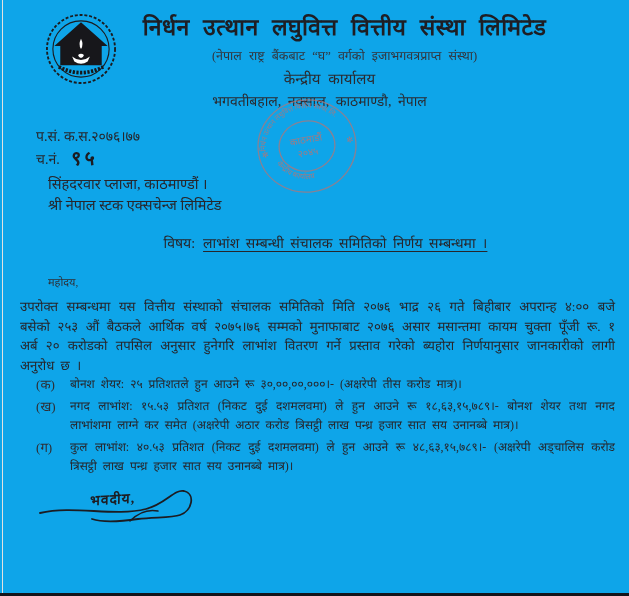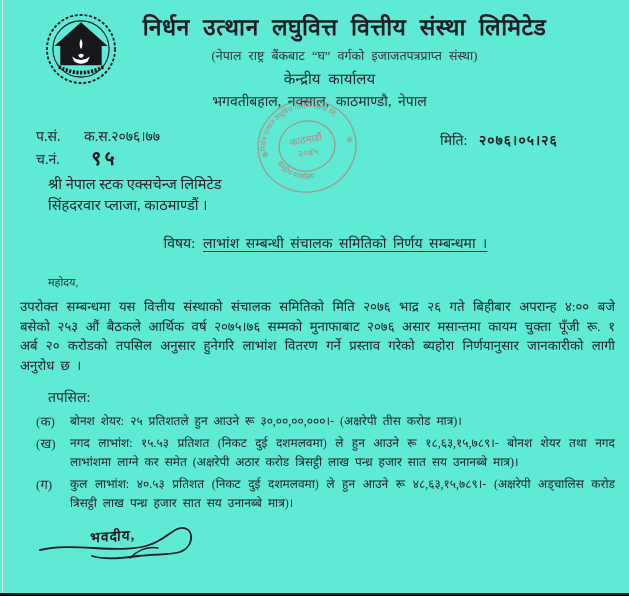--- a/index.html
+++ b/index.html
@@ -1,19 +1,19 @@
 <!DOCTYPE html>
 <html><head>
 <meta charset="utf-8">
 <style>
   html,body{margin:0;padding:0;background:#ffffff;}
   .page{
     position:relative;
     width:629px;height:596px;
-    background:#5eead4;
+    background:#0ea5e9;
     overflow:hidden;
     font-family:"Liberation Serif","DejaVu Serif",serif;
     color:#2e2e34;
   }
   .scan-edge-left{position:absolute;left:2px;top:0;width:1px;height:100%;background:#e2e2e0;}
   .scan-edge-bottom{position:absolute;left:0;bottom:0;width:100%;height:3px;background:#14141a;}
 
   
   .letterhead{position:absolute;top:10px;left:0;width:100%;text-align:center;}
   .logo{position:absolute;left:44px;top:2px;width:74px;height:74px;}
@@ -27,21 +27,21 @@
 
   
   .stamp{
     position:absolute;left:255px;top:96px;width:104px;height:100px;
     opacity:0.78;transform:rotate(-10deg);pointer-events:none;
   }
 
   
   .ref-block{position:absolute;left:36px;top:126px;font-size:14px;line-height:21px;color:#26262c;}
   .ref-row span{display:inline-block;}
-  .ref-label{margin-right:20px;text-align:right;}
+  .ref-label{margin-right:0;text-align:right;}
   .dispatch-value{
     font-size:20px;font-weight:bold;letter-spacing:3px;
     transform:skewX(-6deg);color:#1c1c22;position:relative;top:1px;left:8px;
   }
   .date-block{position:absolute;left:440px;top:130px;font-size:14px;color:#26262c;}
   .date-label{margin-right:8px;}
   .date-value{letter-spacing:1px;font-weight:bold;color:#222228;}
 
   
   .letter{position:absolute;left:0;top:174px;width:629px;}
@@ -80,21 +80,21 @@
     <svg class="logo" viewBox="0 0 100 100">
       <circle cx="50" cy="50" r="46" fill="none" stroke="#1b1b1f" stroke-width="2.5" stroke-dasharray="4 2.5"></circle>
       <circle cx="50" cy="50" r="38" fill="none" stroke="#1b1b1f" stroke-width="1.5"></circle>
       <path d="M50 14 L86 46 L78 46 L78 72 L22 72 L22 46 L14 46 Z" fill="#17171b"></path>
       <path d="M38 60 q12 10 24 0 l-3 7 q-9 6 -18 0 Z" fill="#ffffff"></path>
       <path d="M46 58 q4 -3 8 0 q-1 4 -4 4 q-3 0 -4 -4 Z" fill="#ffffff"></path>
       <path d="M50 36 q-4 8 0 14 q4 -6 0 -14 Z" fill="#ffffff"></path>
       <path d="M20 74 q30 16 60 0" fill="none" stroke="#17171b" stroke-width="5" stroke-dasharray="3 2"></path>
     </svg>
     <div class="org-name">निर्धन उत्थान लघुवित्त वित्तीय संस्था लिमिटेड</div>
-    <div class="license-line">(नेपाल राष्ट्र बैंकबाट “घ” वर्गको इजाजतपत्रप्राप्त संस्था)</div>
+    <div class="license-line">(नेपाल राष्ट्र बैंकबाट “घ” वर्गको इजाभगवत्रप्राप्त संस्था)</div>
     <div class="office-line">केन्द्रीय कार्यालय</div>
     <div class="address-line">भगवतीबहाल, नक्साल, काठमाण्डौ, नेपाल</div>
   </div>
 
   <svg class="stamp" viewBox="0 0 104 100">
     <g fill="none" stroke="#c5706a" stroke-width="1.3" opacity="0.85">
       <ellipse cx="52" cy="50" rx="49" ry="46"></ellipse>
       <ellipse cx="52" cy="50" rx="28" ry="25"></ellipse>
     </g>
     <defs>
@@ -116,40 +116,35 @@
   <div class="ref-block">
     <div class="ref-row">
       <span class="ref-label">प.सं.</span>
       <span class="ref-value">क.स.२०७६।७७</span>
     </div>
     <div class="ref-row">
       <span class="ref-label">च.नं.</span>
       <span class="dispatch-value">९५</span>
     </div>
   </div>
-  <div class="date-block">
-    <span class="date-label">मिति:</span>
-    <span class="date-value">२०७६।०५।२६</span>
-  </div>
 
   <div class="letter">
     <div class="recipient">
+      <div>सिंहदरवार प्लाजा, काठमाण्डौं ।</div>
       <div>श्री नेपाल स्टक एक्सचेन्ज लिमिटेड</div>
-      <div>सिंहदरवार प्लाजा, काठमाण्डौं ।</div>
     </div>
 
     <div class="subject-line">
       <span class="subject-label">विषय:</span><span class="subject-text">लाभांश सम्बन्धी संचालक समितिको निर्णय सम्बन्धमा ।</span>
     </div>
 
     <div class="salutation">महोदय,</div>
 
     <p class="para">उपरोक्त सम्बन्धमा यस वित्तीय संस्थाको संचालक समितिको मिति २०७६ भाद्र २६ गते बिहीबार अपरान्ह ४:०० बजे बसेको २५३ औं बैठकले आर्थिक वर्ष २०७५।७६ सम्मको मुनाफाबाट २०७६ असार मसान्तमा कायम चुक्ता पूँजी रू. १ अर्ब २० करोडको तपसिल अनुसार हुनेगरि लाभांश वितरण गर्ने प्रस्ताव गरेको ब्यहोरा निर्णयानुसार जानकारीको लागी अनुरोध छ ।</p>
 
-    <div class="list-heading">तपसिल:</div>
 
     <ul class="tapasil-list">
       <li class="tapasil-item">
         <span class="item-marker">(क)</span>
         <span class="item-text">बोनश शेयर: २५ प्रतिशतले हुन आउने रू ३०,००,००,०००।- (अक्षरेपी तीस करोड मात्र)।</span>
       </li>
       <li class="tapasil-item">
         <span class="item-marker">(ख)</span>
         <span class="item-text">नगद लाभांश: १५.५३ प्रतिशत (निकट दुई दशमलवमा) ले हुन आउने रू १८,६३,१५,७८९।- बोनश शेयर तथा नगद लाभांशमा लाग्ने कर समेत (अक्षरेपी अठार करोड त्रिसट्ठी लाख पन्ध्र हजार सात सय उनानब्बे मात्र)।</span>
       </li>

